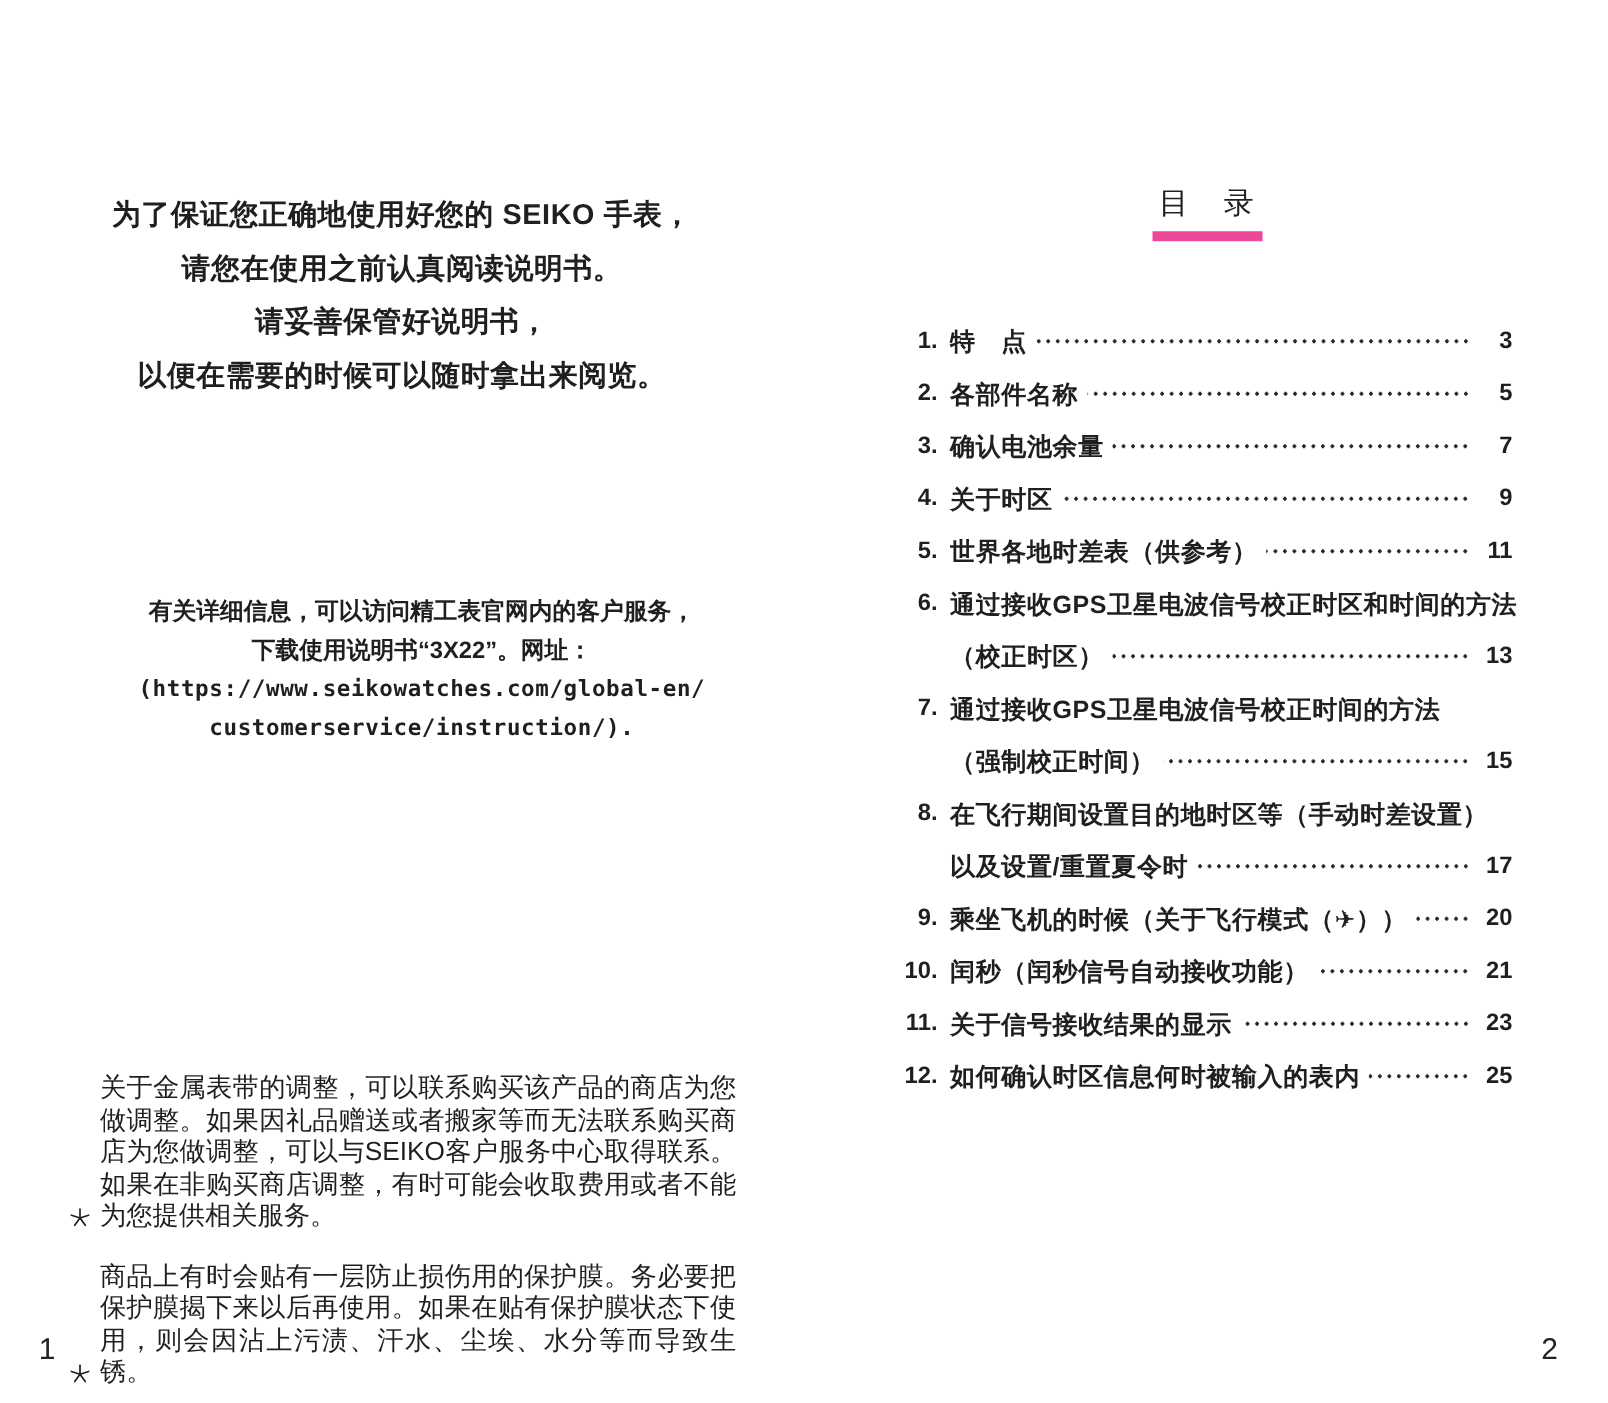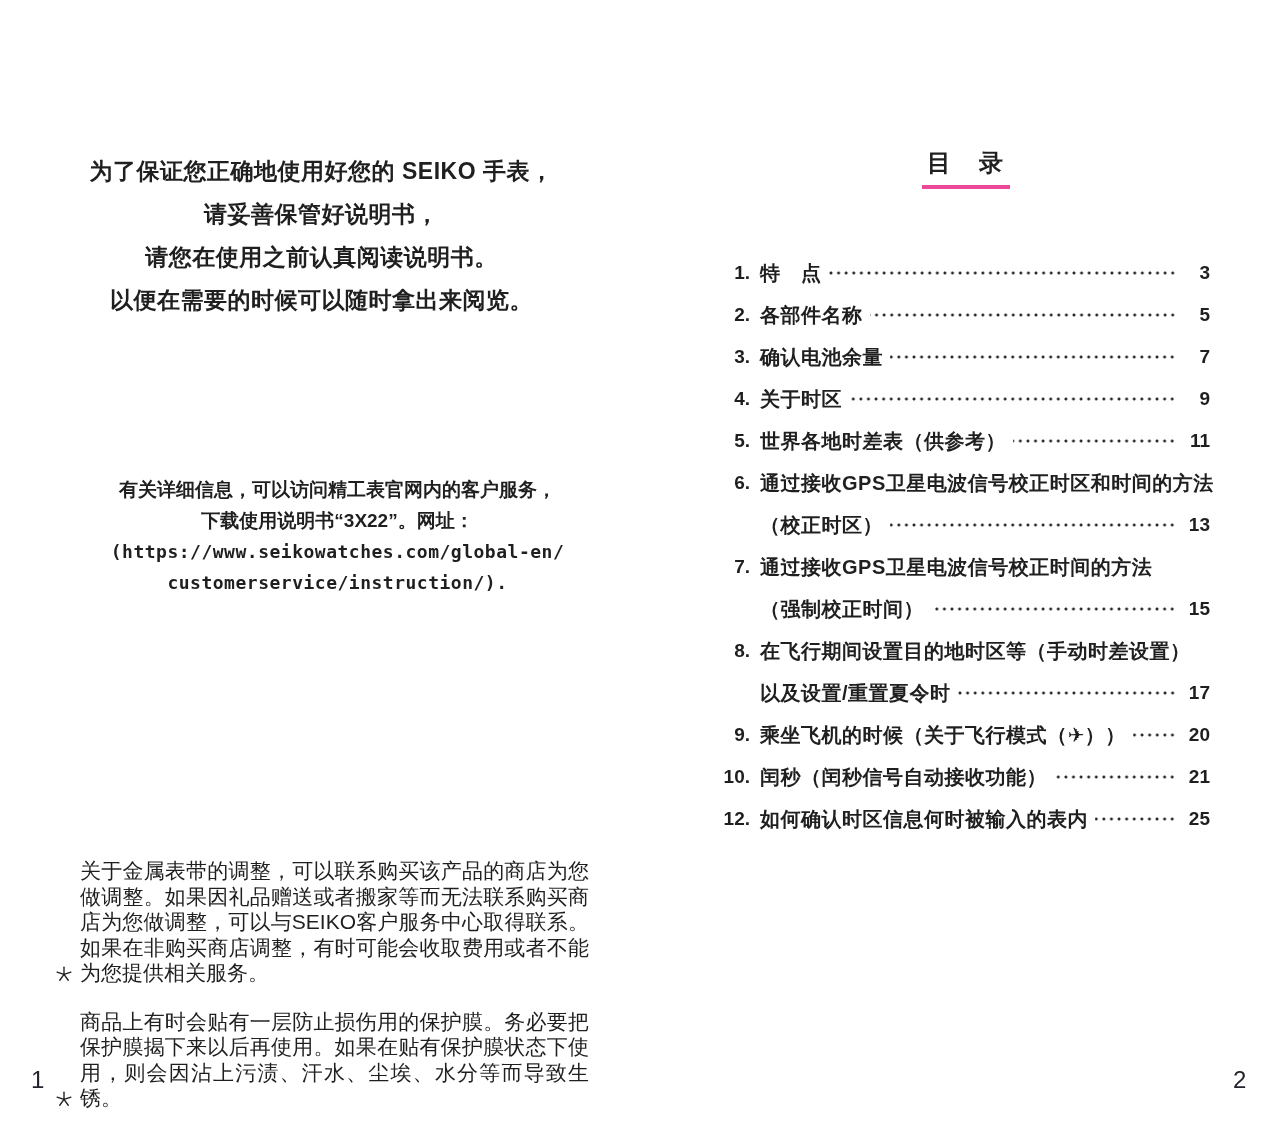--- a/index.html
+++ b/index.html
@@ -54,24 +54,24 @@
   .pagenum.left  { left:31px;  top:1068px; }
   .pagenum.right { left:1233px; top:1068px; }
 
   
   .toc-title-wrap {
     position:absolute; top:146px; left:722px; width:488px;
     text-align:center;
   }
   .toc-title-wrap .toc-title {
     display:inline-block;
-    font-size:24px; font-weight:bold; line-height:34px;
+    font-size:24px; font-weight:normal; line-height:34px;
     letter-spacing:2px;
     padding:0 5px 5px 5px;
-    border-bottom:4px solid #ec4899;
+    border-bottom:8px solid #ec4899;
   }
   .toc {
     position:absolute; top:252px; left:722px; width:488px;
   }
   .toc-row {
     display:flex; align-items:center;
     height:42px;
     font-size:20px; font-weight:bold;
     white-space:nowrap;
   }
@@ -93,22 +93,22 @@
     font-size:19px;
   }
 </style>
 </head>
 <body>
 
 <div class="sheet">
 
   <div class="intro">
     <div>为了保证您正确地使用好您的 SEIKO 手表，</div>
+    <div>请您在使用之前认真阅读说明书。</div>
     <div>请妥善保管好说明书，</div>
-    <div>请您在使用之前认真阅读说明书。</div>
     <div>以便在需要的时候可以随时拿出来阅览。</div>
   </div>
 
   <div class="info">
     <div>有关详细信息，可以访问精工表官网内的客户服务，</div>
     <div>下载使用说明书“3X22”。网址：</div>
     <div class="mono">(https://www.seikowatches.com/global-en/</div>
     <div class="mono">customerservice/instruction/).</div>
   </div>
 
@@ -226,20 +226,26 @@
       <span class="toc-page">20</span>
     </div>
 
     <div class="toc-row">
       <span class="toc-num">10.</span>
       <span class="toc-text">闰秒（闰秒信号自动接收功能）</span>
       <span class="leader"></span>
       <span class="toc-page">21</span>
     </div>
 
+    <div class="toc-row">
+      <span class="toc-num">11.</span>
+      <span class="toc-text">关于信号接收结果的显示</span>
+      <span class="leader"></span>
+      <span class="toc-page">23</span>
+    </div>
 
     <div class="toc-row">
       <span class="toc-num">12.</span>
       <span class="toc-text">如何确认时区信息何时被输入的表内</span>
       <span class="leader"></span>
       <span class="toc-page">25</span>
     </div>
 
   </div>
 

